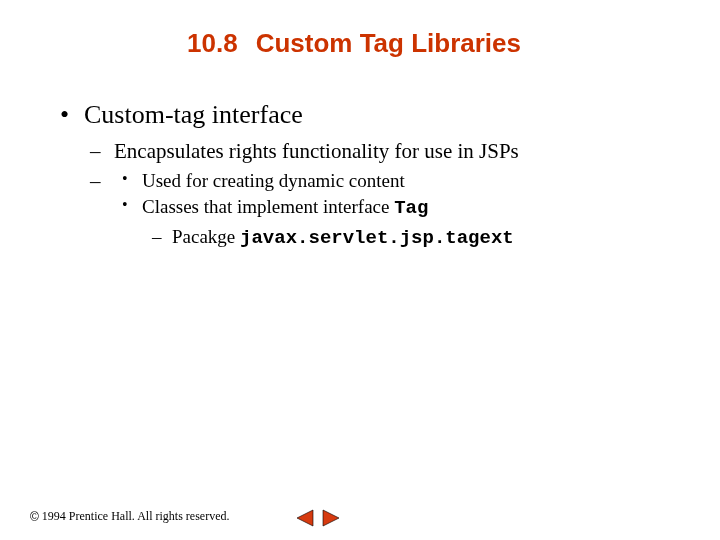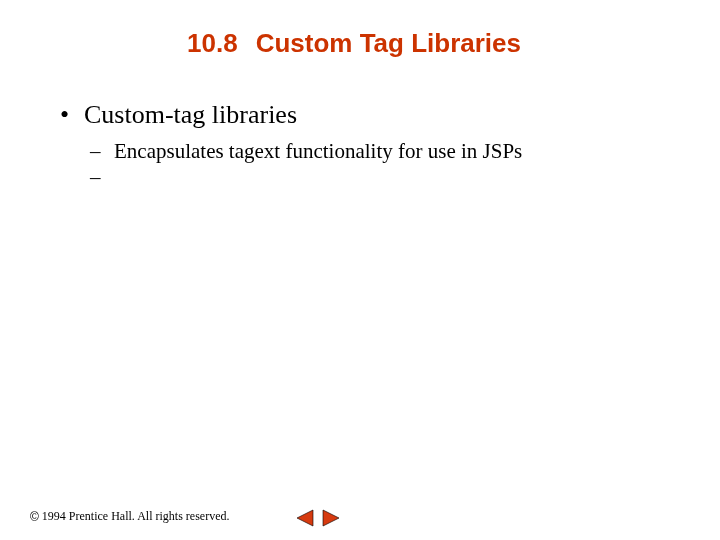--- a/index.html
+++ b/index.html
@@ -129,26 +129,39 @@
 
 <div class="slide">
 
   <div class="title">
     <span>10.8</span><span class="spacer"></span><span>Custom Tag Libraries</span>
   </div>
 
   <div class="body">
     <ul class="lvl1">
       <li>
-        <span>Custom-tag libraries</span>
+        <span>Custom-tag interface</span>
         <ul class="lvl2">
           <li>
-            <span>Encapsulates tagext functionality for use in JSPs</span>
+            <span>Encapsulates rights functionality for use in JSPs</span>
           </li>
           <li>
+            <ul class="lvl3">
+              <li>
+                <span>Used for creating dynamic content</span>
+              </li>
+              <li>
+                <span>Classes that implement interface </span><span class="mono">Tag</span>
+                <ul class="lvl4">
+                  <li>
+                    <span>Pacakge </span><span class="mono">javax.servlet.jsp.tagext</span>
+                  </li>
+                </ul>
+              </li>
+            </ul>
           </li>
         </ul>
       </li>
     </ul>
   </div>
 
   <div class="footer">
     <span class="copy">©</span>
     <span>1994 Prentice Hall. All rights reserved.</span>
   </div>

